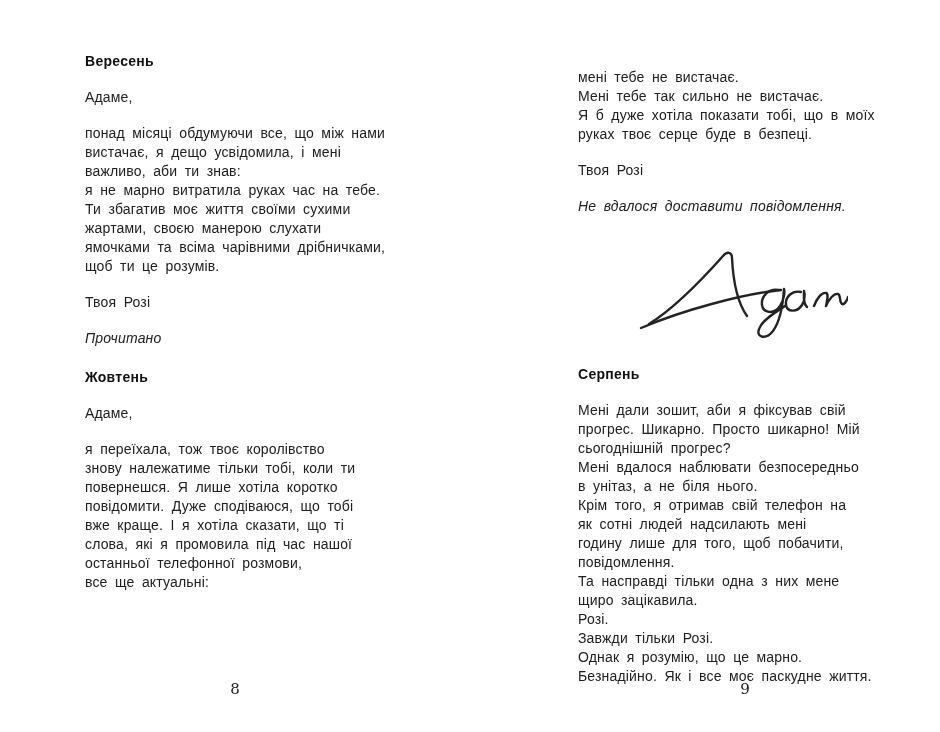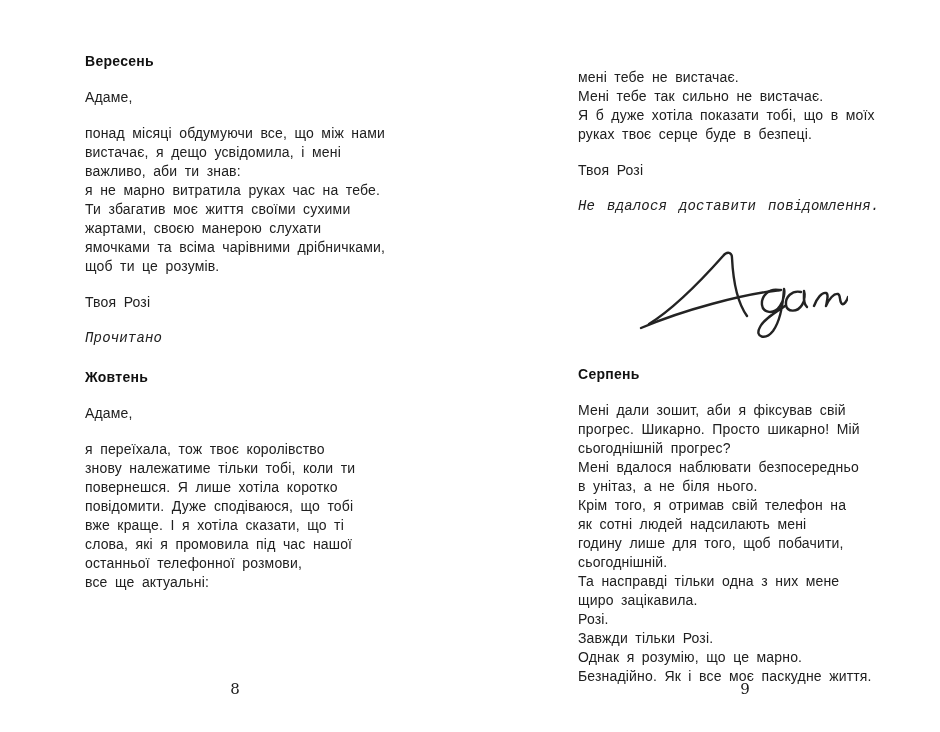--- a/index.html
+++ b/index.html
@@ -39,21 +39,21 @@
   .heading-october { margin-top: 20px; }
   .heading-august  { margin-top: 26px; margin-bottom: 17px; }
 
   .line-solo, .para .line {
     font-size: 14px;
     line-height: 19px;
     letter-spacing: 0.012em;
     word-spacing: 0.24em;
     white-space: nowrap;
   }
-  .italic { font-style: italic; font-family: Liberation Mono, monospace; }
+  .italic { font-style: italic; }
 
   .signature {
     margin: 28px 0 0 55px;
     width: 215px;
     height: 95px;
   }
   .signature svg { display: block; }
 
   .page-number {
     position: absolute;
@@ -124,21 +124,21 @@
     <h2 class="heading heading-august">Серпень</h2>
     <div class="para block">
         <div class="line">Мені дали зошит, аби я фіксував свій</div>
         <div class="line">прогрес. Шикарно. Просто шикарно! Мій</div>
         <div class="line">сьогоднішній прогрес?</div>
         <div class="line">Мені вдалося наблювати безпосередньо</div>
         <div class="line">в унітаз, а не біля нього.</div>
         <div class="line">Крім того, я отримав свій телефон на</div>
         <div class="line">як сотні людей надсилають мені</div>
         <div class="line">годину лише для того, щоб побачити,</div>
-        <div class="line">сьогоднішній.</div>
+        <div class="line">повідомлення.</div>
         <div class="line">Та насправді тільки одна з них мене</div>
         <div class="line">щиро зацікавила.</div>
         <div class="line">Розі.</div>
         <div class="line">Завжди тільки Розі.</div>
         <div class="line">Однак я розумію, що це марно.</div>
         <div class="line">Безнадійно. Як і все моє паскудне життя.</div>
       </div>
   </section>
 
   <div class="page-number page-number-left">8</div>

